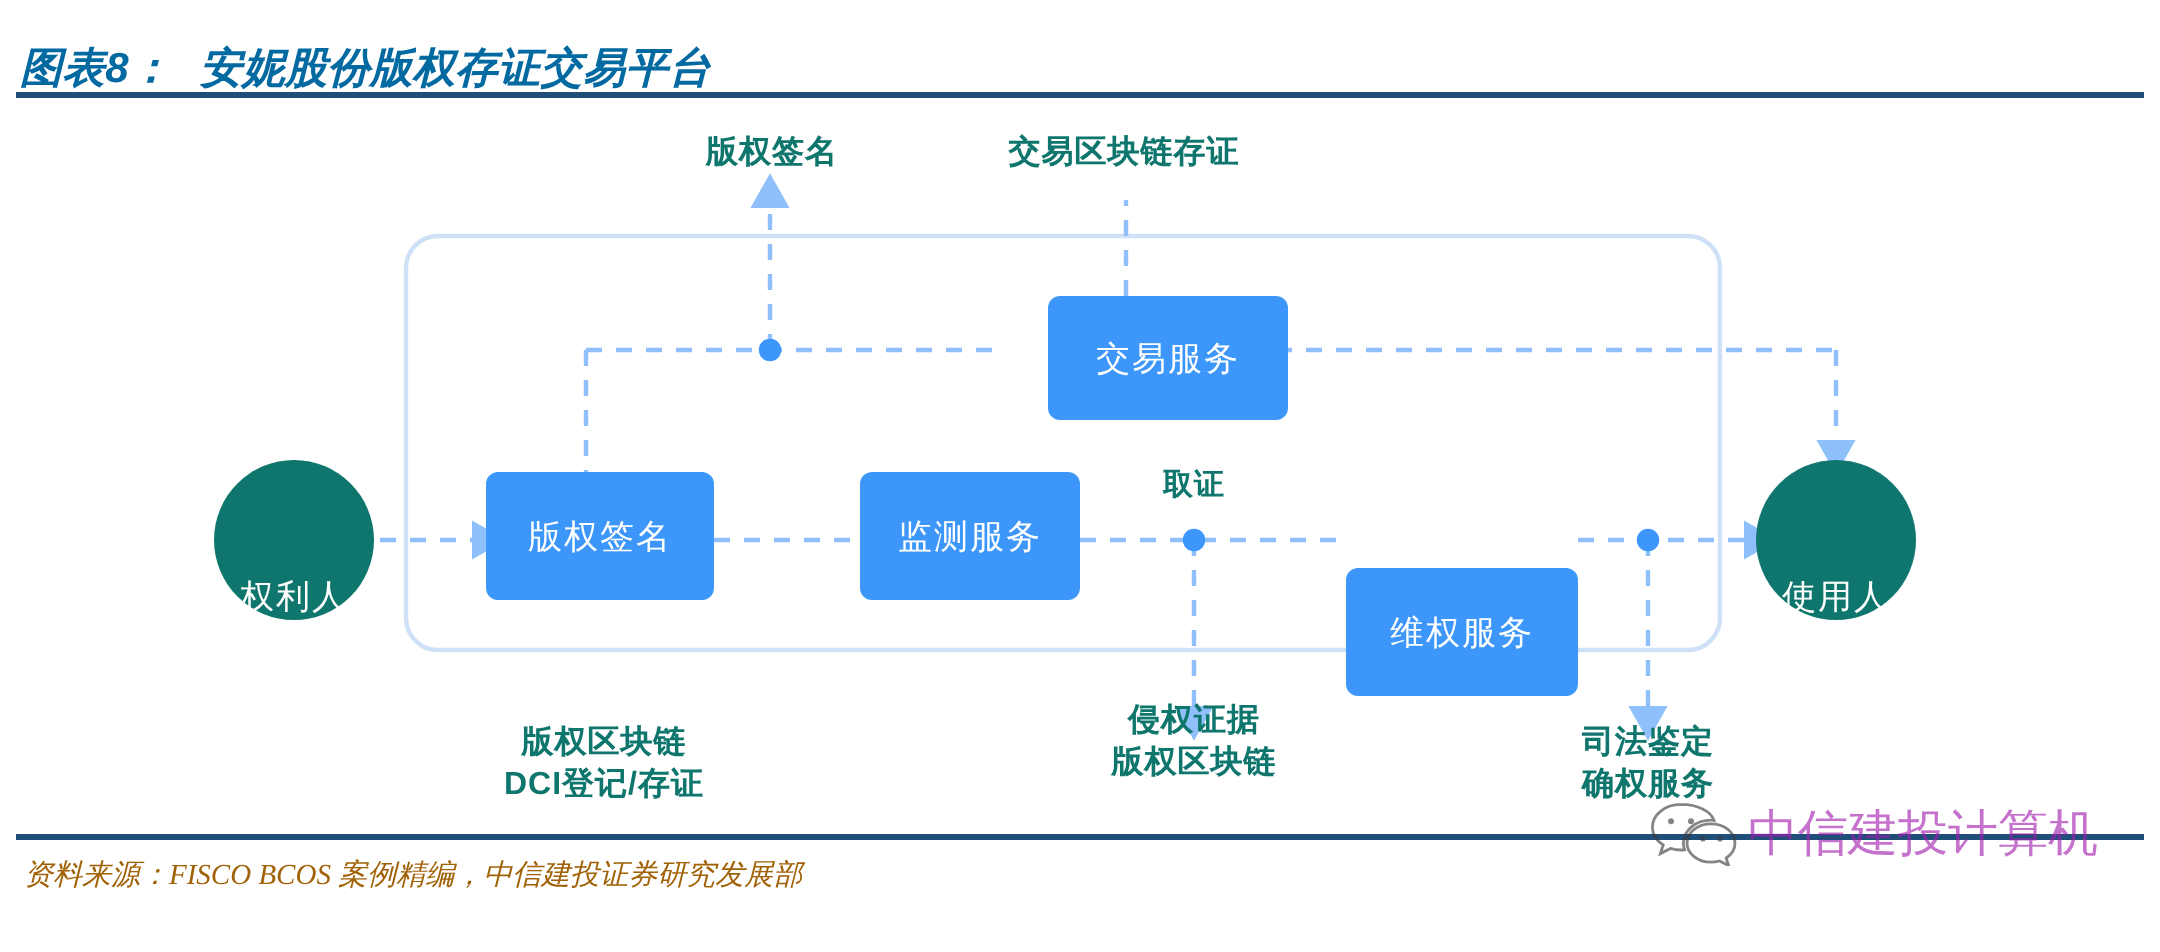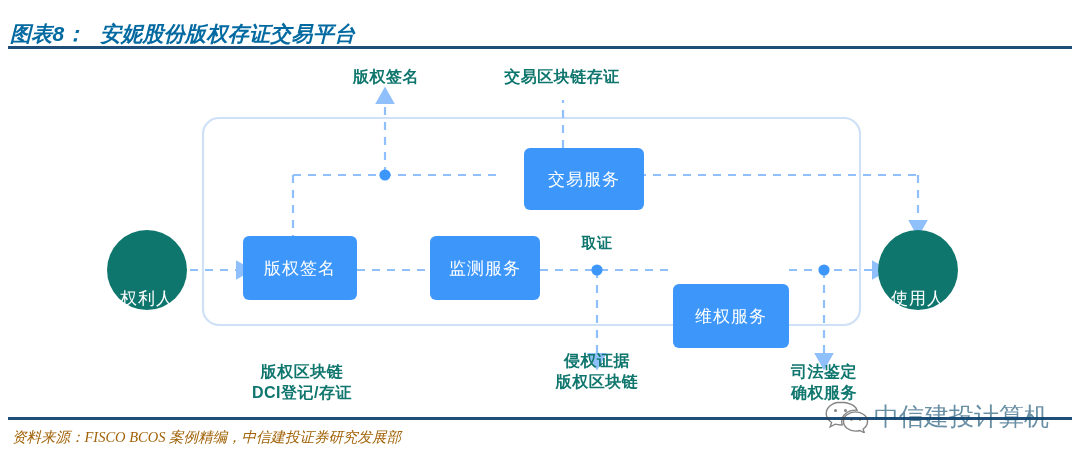--- a/index.html
+++ b/index.html
@@ -64,21 +64,21 @@
   .lbl.sm{font-size:15px;}
   .lbl.two{line-height:21px;}
 
   
   .watermark{
     position:absolute;left:824px;top:399px;
     display:flex;align-items:center;gap:4px;
     opacity:.62;
   }
   .wm-text{
-    font-size:25px;color:#0c4a6e;font-weight:500;
+    font-size:25px;color:#a21caf;font-weight:500;
     font-family:Liberation Serif, serif;letter-spacing:0px;
   }
 </style>
 </head>
 <body>
 
 <div class="page">
 
   <div class="fig-title">
     <span class="num">图表8：</span><span>安妮股份版权存证交易平台</span>

